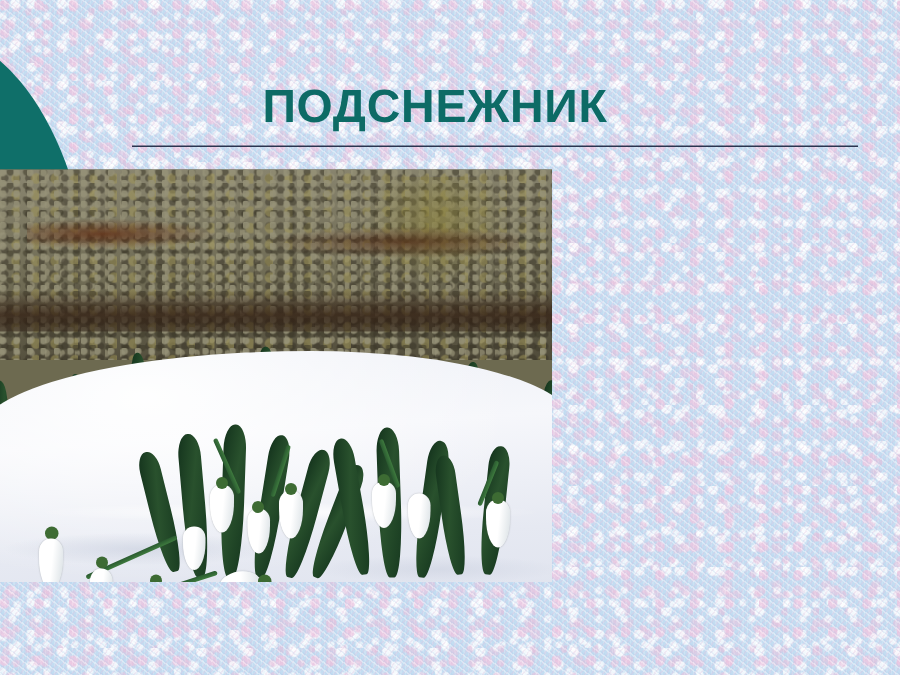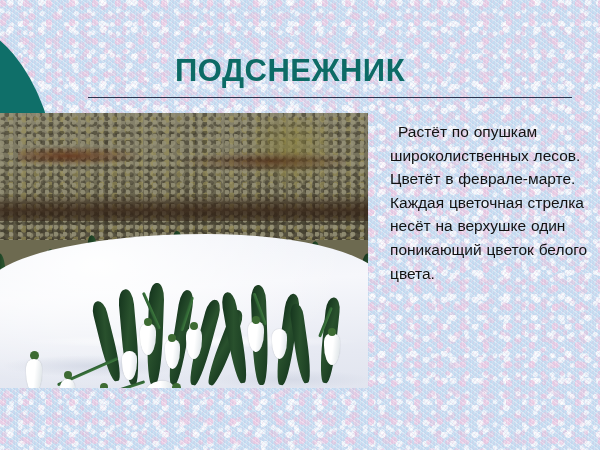--- a/index.html
+++ b/index.html
@@ -345,15 +345,14 @@
 
         <div class="ovary" style="left:100px;top:270px; width:8px; height:8px;"></div>
 
         <div class="bell" style="left:146px;top:268px; width:28px; height:15px; border-radius:50% 50% 50% 50% / 60% 60% 40% 40%; transform:rotate(-8deg);"></div>
         <div class="ovary" style="left:172px;top:270px; width:9px; height:9px;"></div>
       </div>
 
     </div>
   </div>
 
-  <div class="body-text">Растёт по опушкам широколиственных лесов. Цветёт в феврале-марте. Каждая цветочная стрелка несёт на верхушке один поникающий цветок белого цвета.</div>
 
 </div>
 
 </body></html>

